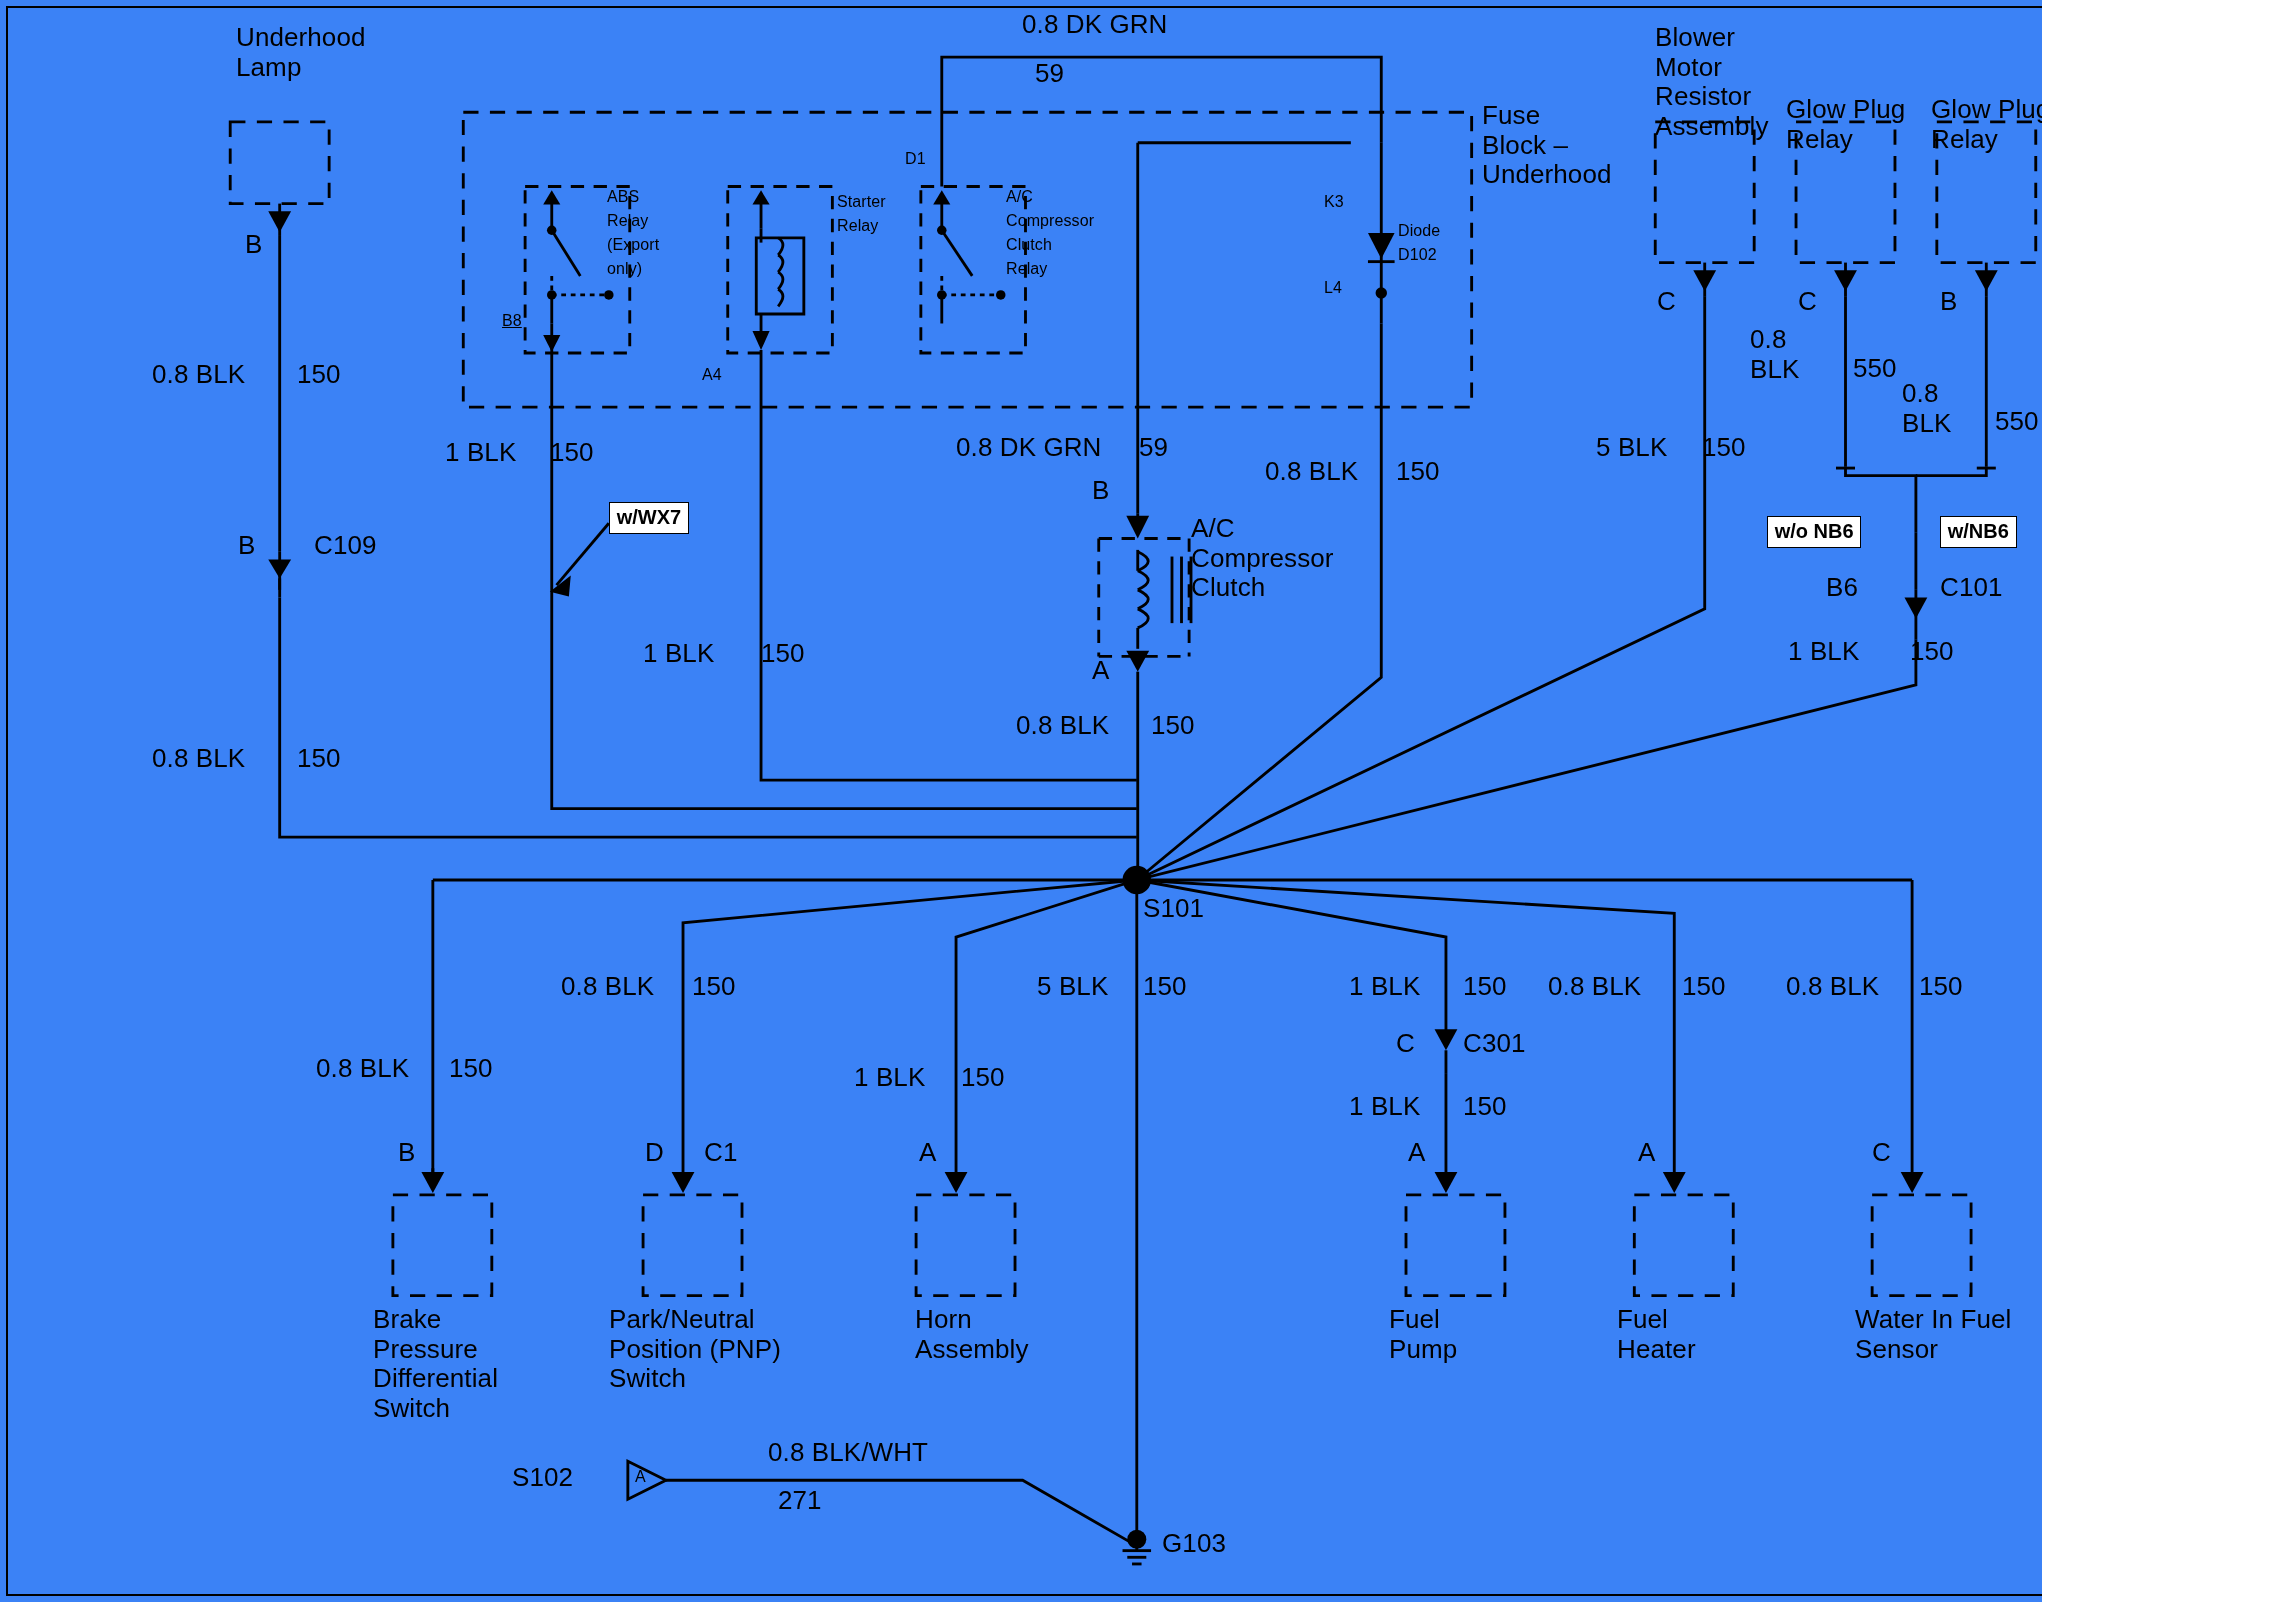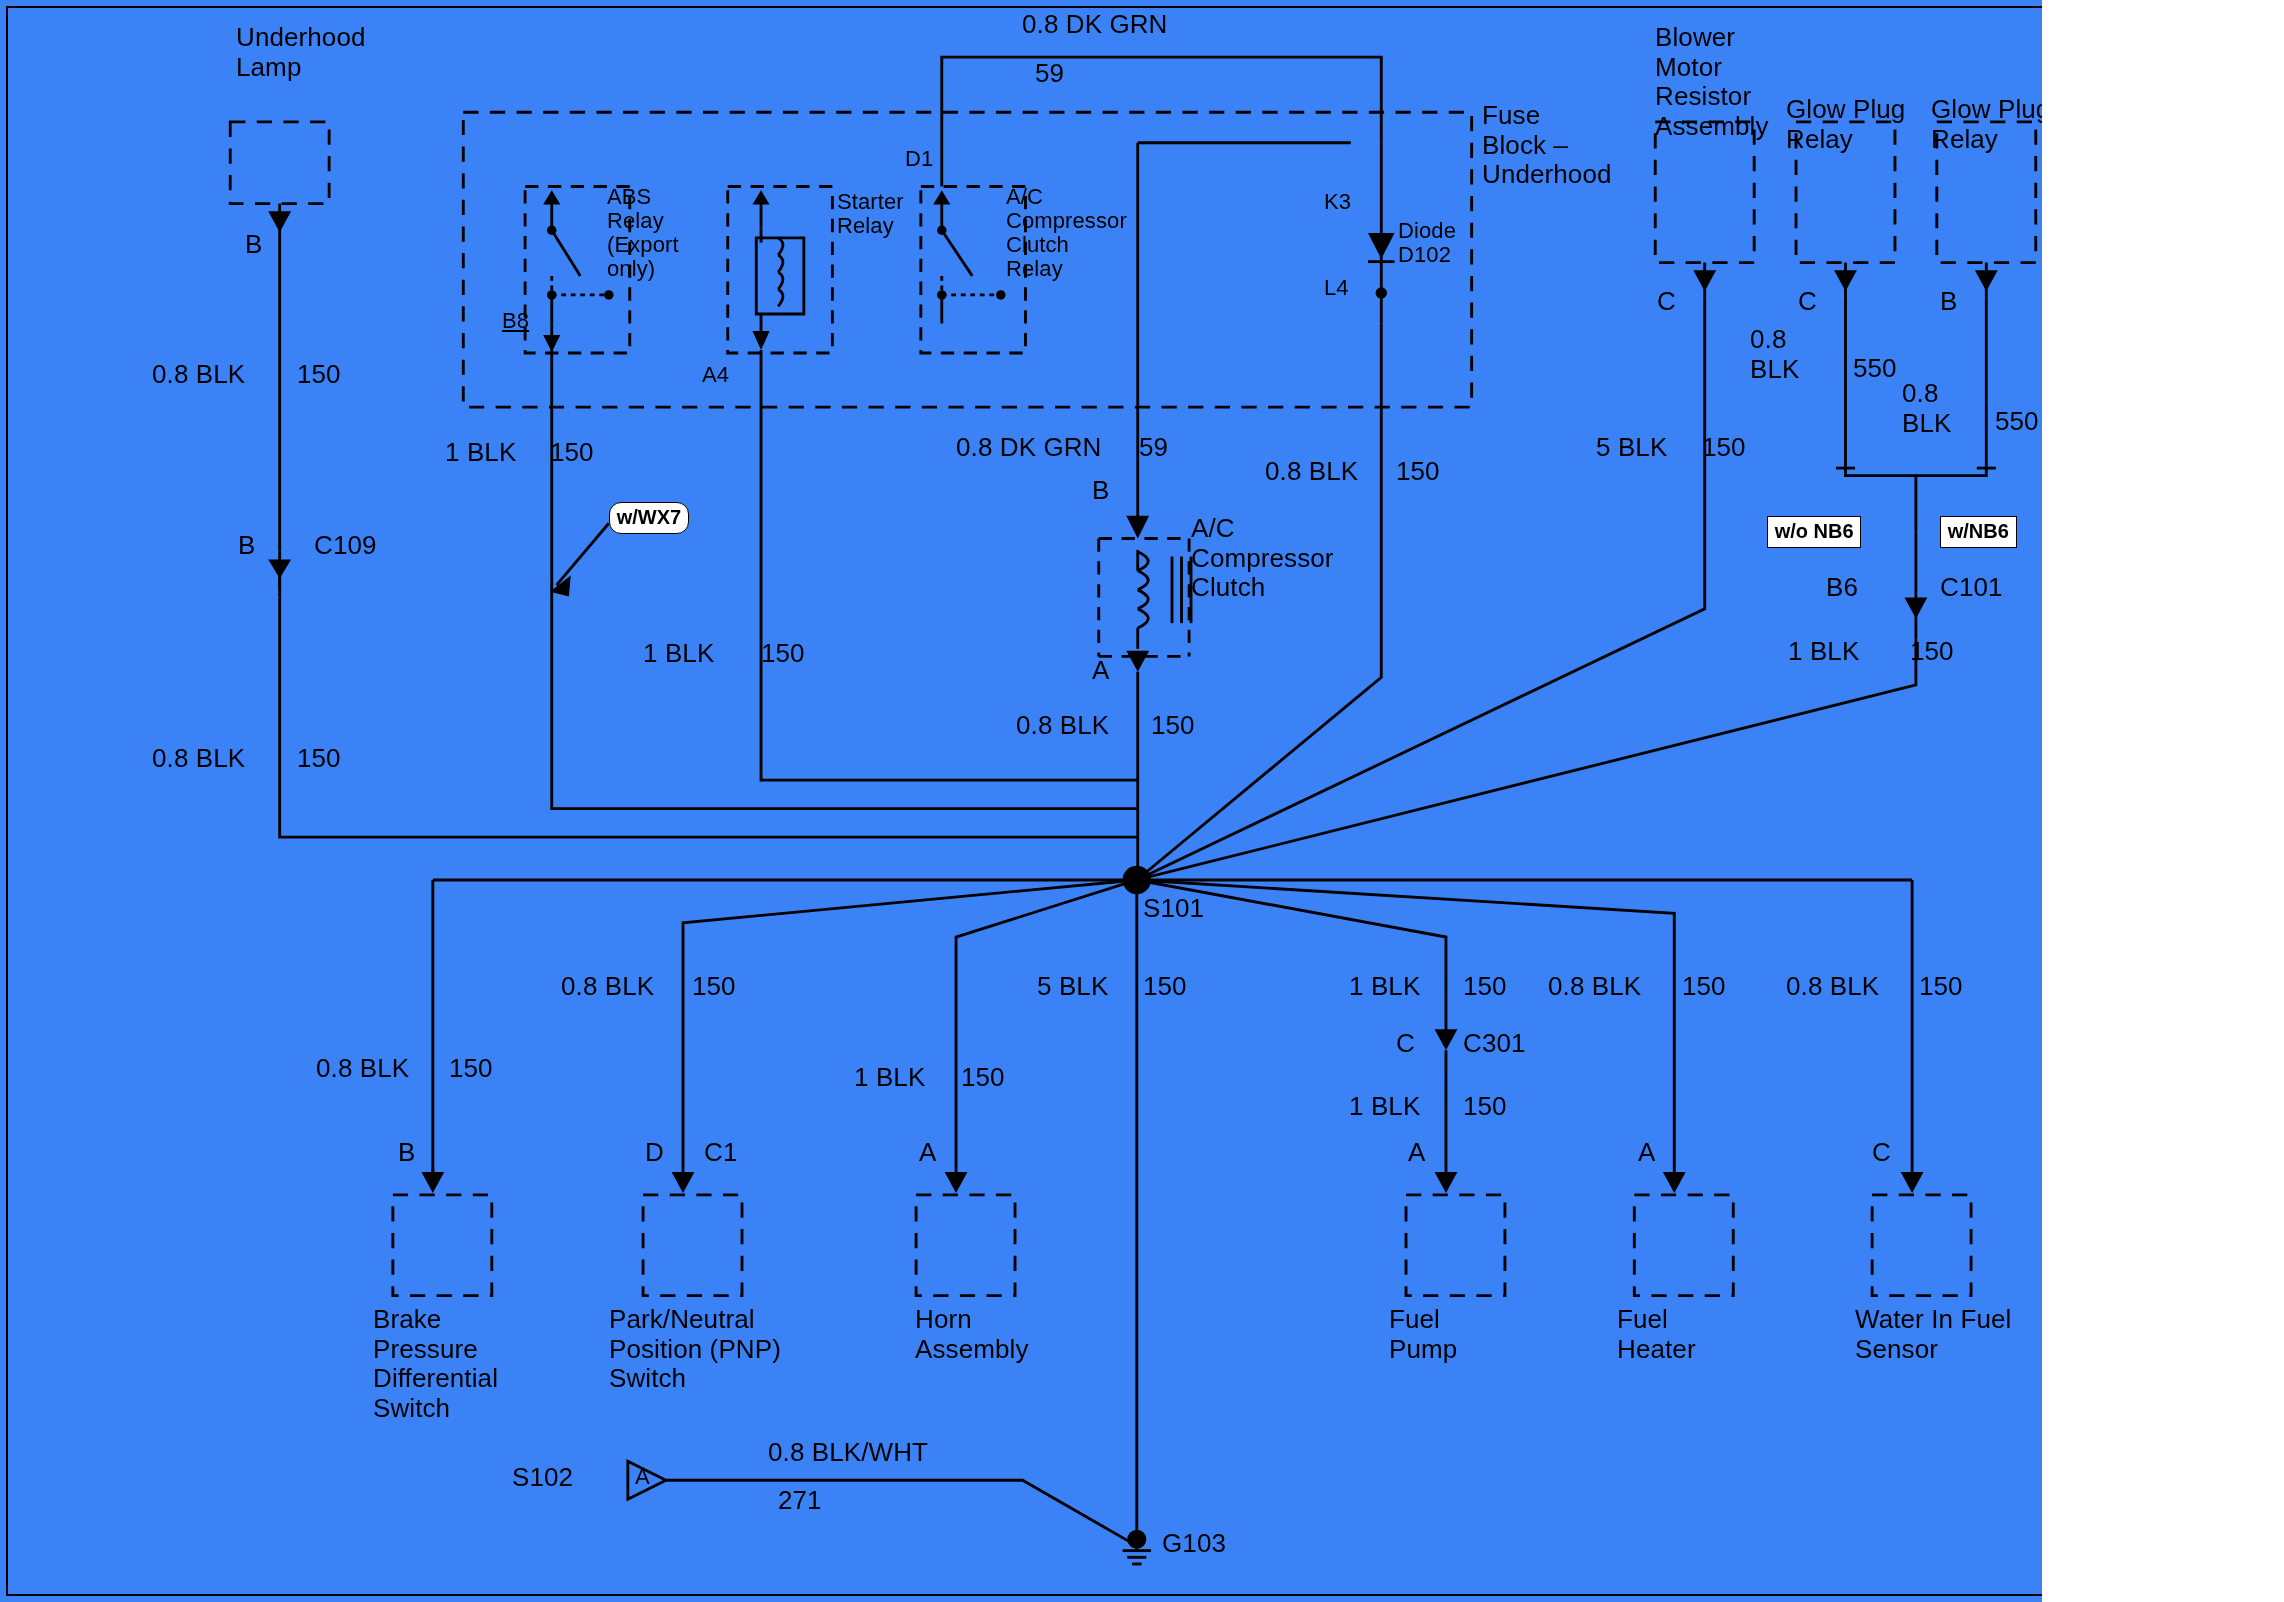--- a/index.html
+++ b/index.html
@@ -35,21 +35,21 @@
     height: 1603px;
   }
   .lbl {
     position: absolute;
     font-size: 26px;
     line-height: 29.5px;
     white-space: pre;
     letter-spacing: 0.1px;
   }
   .lbl.small {
-    font-size: 22px;
+    font-size: 16px;
     line-height: 24px;
   }
   .boxlbl {
     position: absolute;
     font-size: 20px;
     line-height: 23px;
     border: 1.9px solid #000;
     padding: 2.9px 6.7px 3.8px 6.7px;
     background: #fff;
     white-space: pre;
@@ -282,21 +282,21 @@
 
   <div class="lbl" style="left:956px; top:433px;">0.8 DK GRN</div>
   <div class="lbl" style="left:1139px; top:433px;">59</div>
 
   <div class="lbl" style="left:1265px; top:457px;">0.8 BLK</div>
   <div class="lbl" style="left:1396px; top:457px;">150</div>
 
   <div class="lbl" style="left:1596px; top:433px;">5 BLK</div>
   <div class="lbl" style="left:1702px; top:433px;">150</div>
 
-  <div class="boxlbl" style="left:609px; top:502px;border-radius:12px;">w/WX7</div>
+  <div class="boxlbl" style="left:609px; top:502px;">w/WX7</div>
 
   <div class="lbl" style="left:643px; top:639px;">1 BLK</div>
   <div class="lbl" style="left:761px; top:639px;">150</div>
 
   <div class="lbl" style="left:1092px; top:476px;">B</div>
   <div class="lbl" style="left:1191px; top:514px;">A/C
 Compressor
 Clutch</div>
   <div class="lbl" style="left:1092px; top:656px;">A</div>
 

